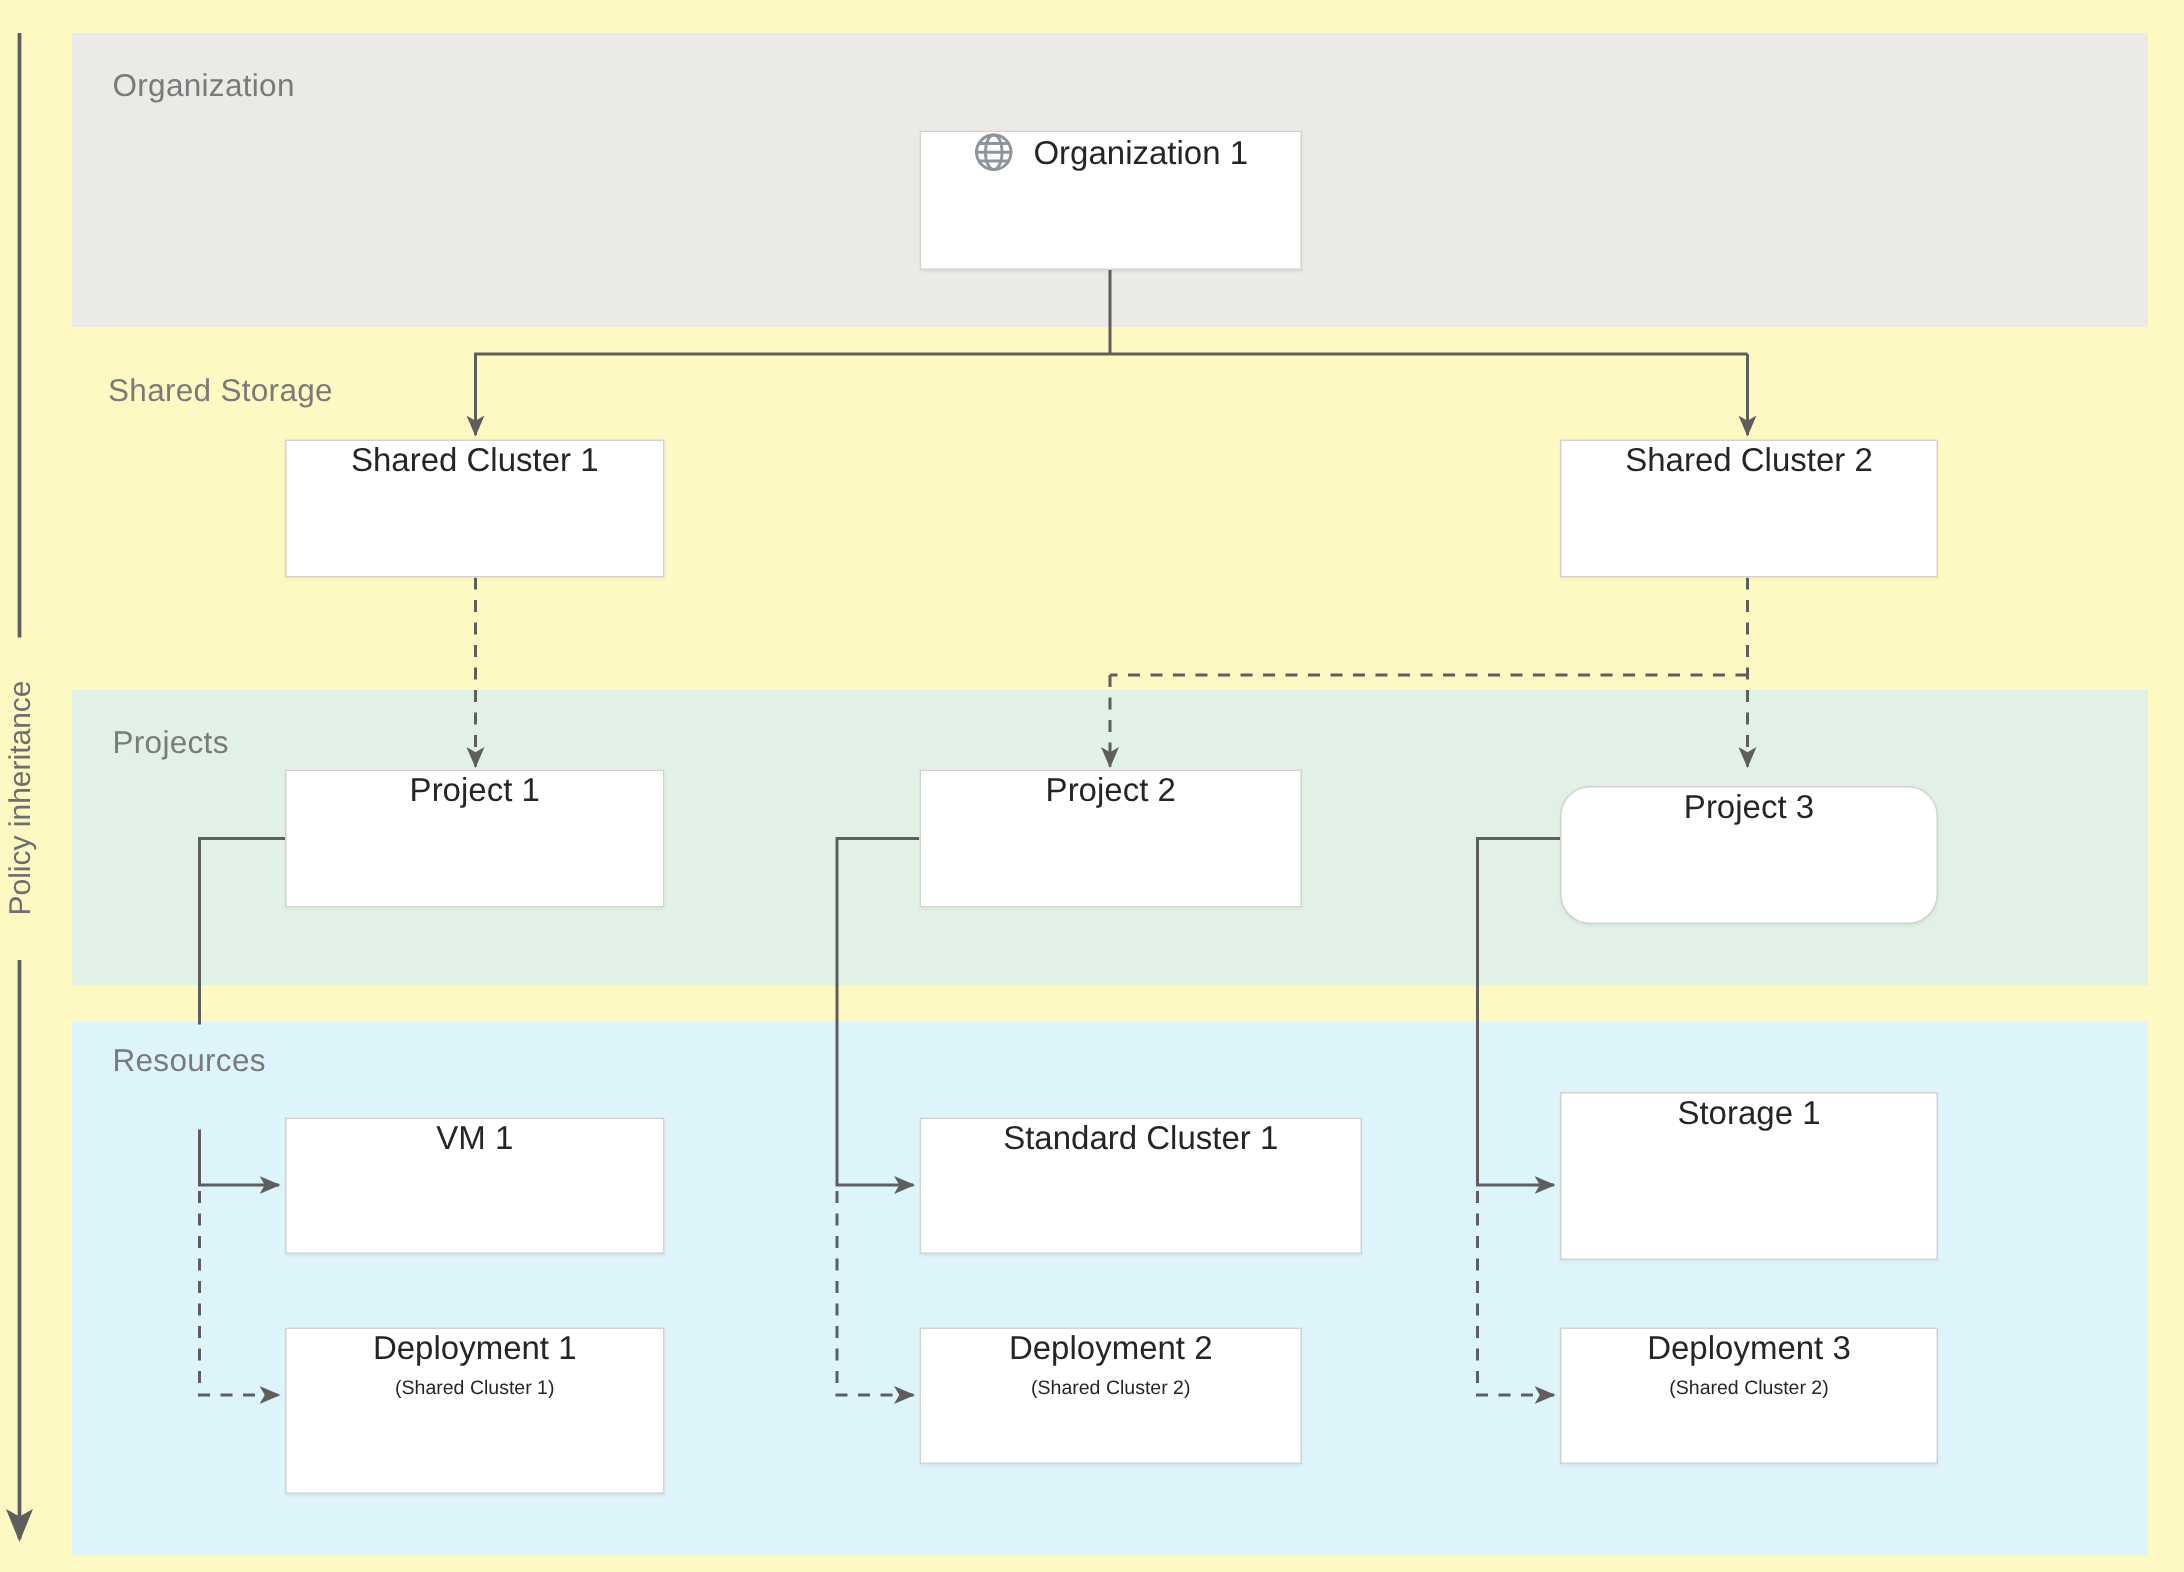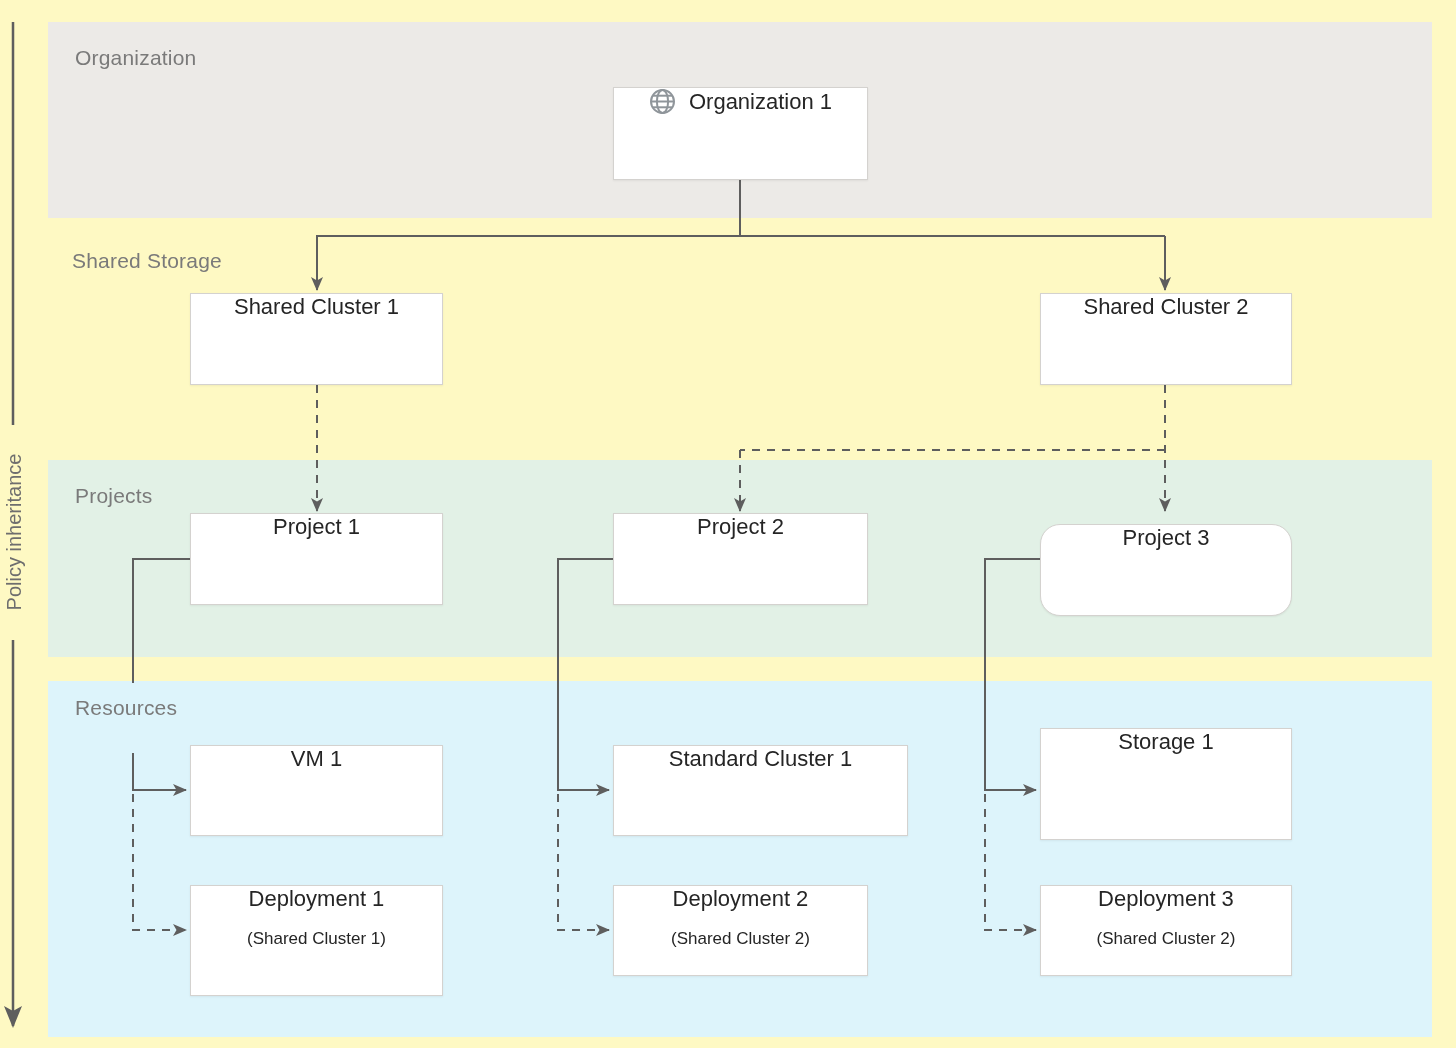--- a/index.html
+++ b/index.html
@@ -78,23 +78,23 @@
     display: flex;
     align-items: center;
     gap: 13px;
   }
   .node .node-col {
     display: flex;
     flex-direction: column;
     align-items: center;
   }
   .node-sublabel {
-    font-size: 17px;
+    font-size: 13px;
     line-height: 22px;
-    margin-top: 16px;
+    margin-top: 2px;
   }
   .node-label { line-height: 26px; white-space: nowrap; }
 
   
   .n-org   { left: 613px;  top: 87px;  width: 255px; height: 93px; }
   .n-sc1   { left: 190px;  top: 293px; width: 253px; height: 92px; }
   .n-sc2   { left: 1040px; top: 293px; width: 252px; height: 92px; }
   .n-p1    { left: 190px;  top: 513px; width: 253px; height: 92px; }
   .n-p2    { left: 613px;  top: 513px; width: 255px; height: 92px; }
   .n-p3    { left: 1040px; top: 524px; width: 252px; height: 92px; border-radius: 20px; }

